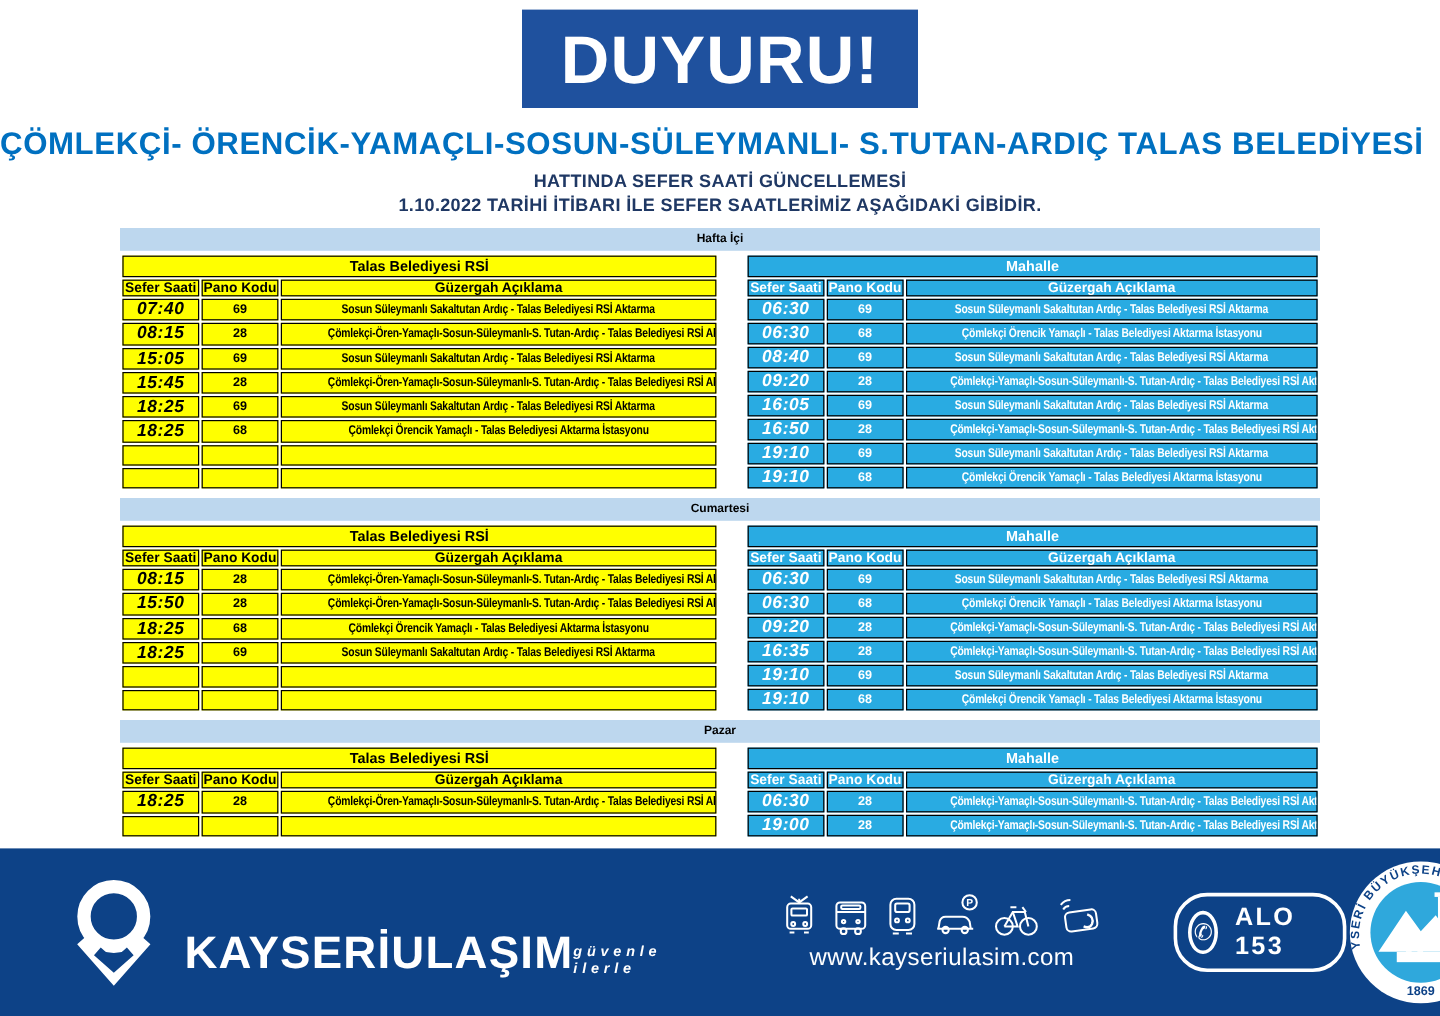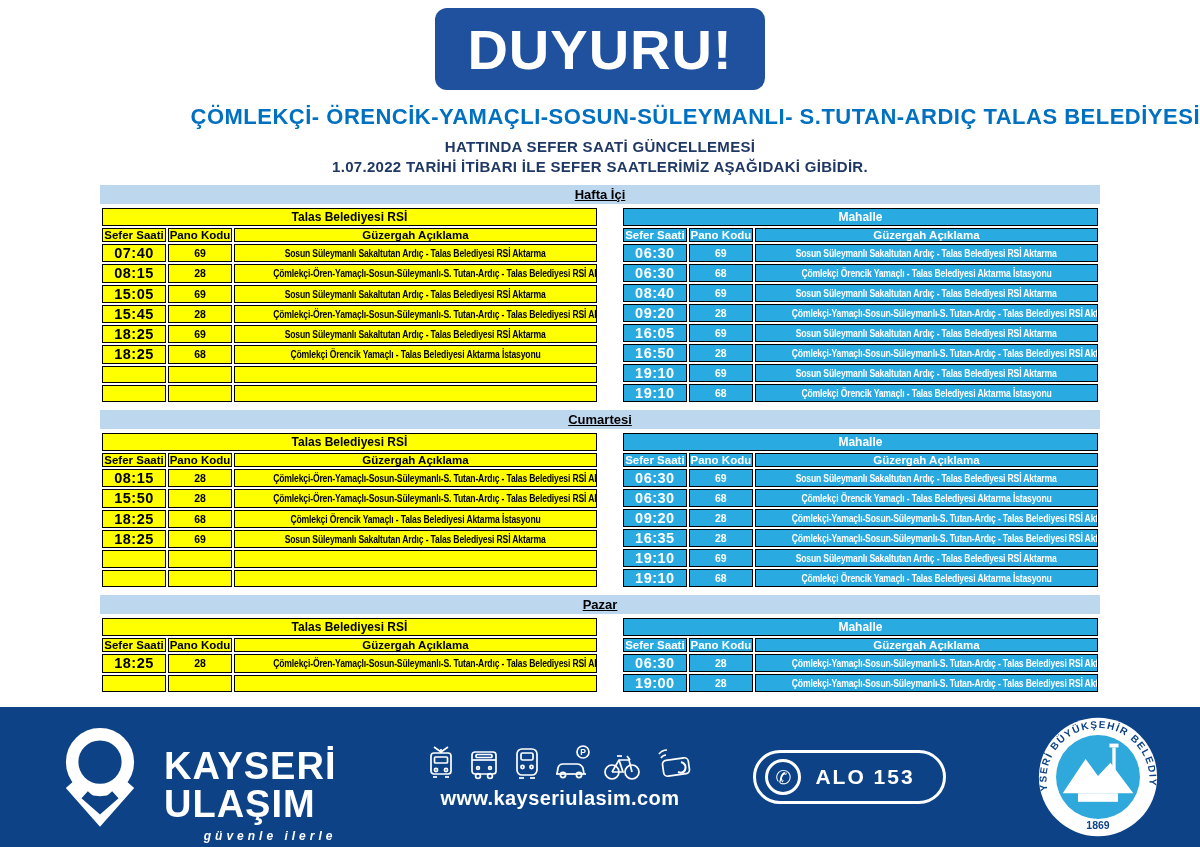--- a/index.html
+++ b/index.html
@@ -7,83 +7,83 @@
   body {
     width:1200px; height:847px; background:#fff; overflow:hidden;
     font-family:"Liberation Sans", sans-serif;
     display:flex; flex-direction:column;
   }
   
   .banner {
     width:330px; height:82px; margin:8px auto 0;
     background:var(--banner_bg); color:#fff;
     display:flex; align-items:center; justify-content:center;
-    font-size:56px; font-weight:800; letter-spacing:1px;border-radius:12px;
+    font-size:56px; font-weight:800; letter-spacing:1px;
   }
   .headline {
-    margin:14px 0 0; text-align:right;
-    color:var(--headline_blue); font-size:22px; font-weight:800; letter-spacing:0.5px;
+    margin:14px 0 0; text-align:left;
+    color:var(--headline_blue); font-size:26px; font-weight:800; letter-spacing:0.5px;
   }
   .subline { margin:8px 0 0; text-align:center; color:var(--subline_navy); font-size:15px; font-weight:800; letter-spacing:0.3px; }
   .subline.second { margin-top:3px; }
   
   #sections { width:1000px; margin:10px auto 0; }
   .section { margin-bottom:6px; }
   .section-band {
     height:19px; margin-bottom:2px; background:var(--band_bg);
     display:flex; align-items:center; justify-content:center;
-    font-size:13px; font-weight:800; color:#000;text-decoration:underline;
+    font-size:10px; font-weight:800; color:#000;
   }
   .tables { display:flex; gap:22px; }
   table { border-collapse:separate; border-spacing:2px; table-layout:fixed; }
   table.yellow { width:505px; }
   table.cyan  { width:485px; }
   col.ct { width:64px; } col.cc { width:64px; }
   th, td { border:1px solid #000; text-align:center; padding:0; overflow:hidden; }
   .side-th { height:18px; font-size:12px; font-weight:800; }
   .col-th  { height:14px; font-size:11.5px; font-weight:800; }
   td { height:17px; }
-  td.t { font-size:14.5px; font-weight:800; letter-spacing:0.5px; }
+  td.t { font-size:14.5px; font-weight:800; letter-spacing:0.5px;font-style:italic; }
   td.c { font-size:10.5px; font-weight:800; }
   td.r { font-size:10.5px; font-weight:800; white-space:nowrap; }
   .fit { display:inline-block; white-space:nowrap; transform:scaleX(.82); transform-origin:center; letter-spacing:-0.2px; }
   table.yellow th, table.yellow td { background:var(--left_bg); color:#000; }
   table.cyan th,  table.cyan td  { background:var(--right_bg); color:#fff; }
   
   footer {
     margin-top:auto; height:140px; width:1200px;
     background:var(--footer_bg); color:#fff;
     display:flex; align-items:center;
   }
   .footer-left { display:flex; align-items:center; gap:16px; margin-left:52px; }
-  .brand { display:flex; flex-direction:column;margin-top:36px; }
+  .brand { display:flex; flex-direction:row;margin-top:36px; }
   .brand-line { font-size:38px; font-weight:800; letter-spacing:1px; line-height:1.0; }
   .tagline { font-size:12px; font-style:italic; font-weight:700; letter-spacing:4px; align-self:flex-end; margin-top:6px; }
   .footer-center { display:flex; flex-direction:column; align-items:center; margin-left:88px; }
   .icons-row { display:flex; gap:9px; align-items:flex-end; }
-  .website { margin-top:5px; font-size:20px; font-weight:700; letter-spacing:0.4px; }
+  .website { margin-top:5px; font-size:20px; font-weight:400; letter-spacing:0.4px; }
   .hotline {
     display:flex; align-items:center; gap:14px; margin-left:58px;
     border:3px solid #fff; border-radius:28px; padding:6px 28px 6px 9px;
   }
   .phone-circle {
     width:36px; height:36px; border:3px solid #fff; border-radius:50%;
     display:flex; align-items:center; justify-content:center; font-size:19px; line-height:1;
   }
   .hotline-text { font-size:21px; font-weight:800; letter-spacing:2px; }
   .seal-wrap { margin-left:auto; margin-right:40px; display:flex; }
 </style>
 </head>
 <body>
 
 <header>
   <div class="banner">DUYURU!</div>
   <div class="headline">ÇÖMLEKÇİ- ÖRENCİK-YAMAÇLI-SOSUN-SÜLEYMANLI- S.TUTAN-ARDIÇ TALAS BELEDİYESİ</div>
   <div class="subline">HATTINDA SEFER SAATİ GÜNCELLEMESİ</div>
-  <div class="subline second">1.07.2022 TARİHİ İTİBARI İLE SEFER SAATLERİMİZ AŞAĞIDAKİ GİBİDİR.</div>
+  <div class="subline second">1.10.2022 TARİHİ İTİBARI İLE SEFER SAATLERİMİZ AŞAĞIDAKİ GİBİDİR.</div>
 </header>
 
 <main id="sections">
   <section class="section">
     <div class="section-band">Hafta İçi</div>
     <div class="tables">
       <table class="yellow">
         <colgroup>
             <col class="ct">
             <col class="cc">

